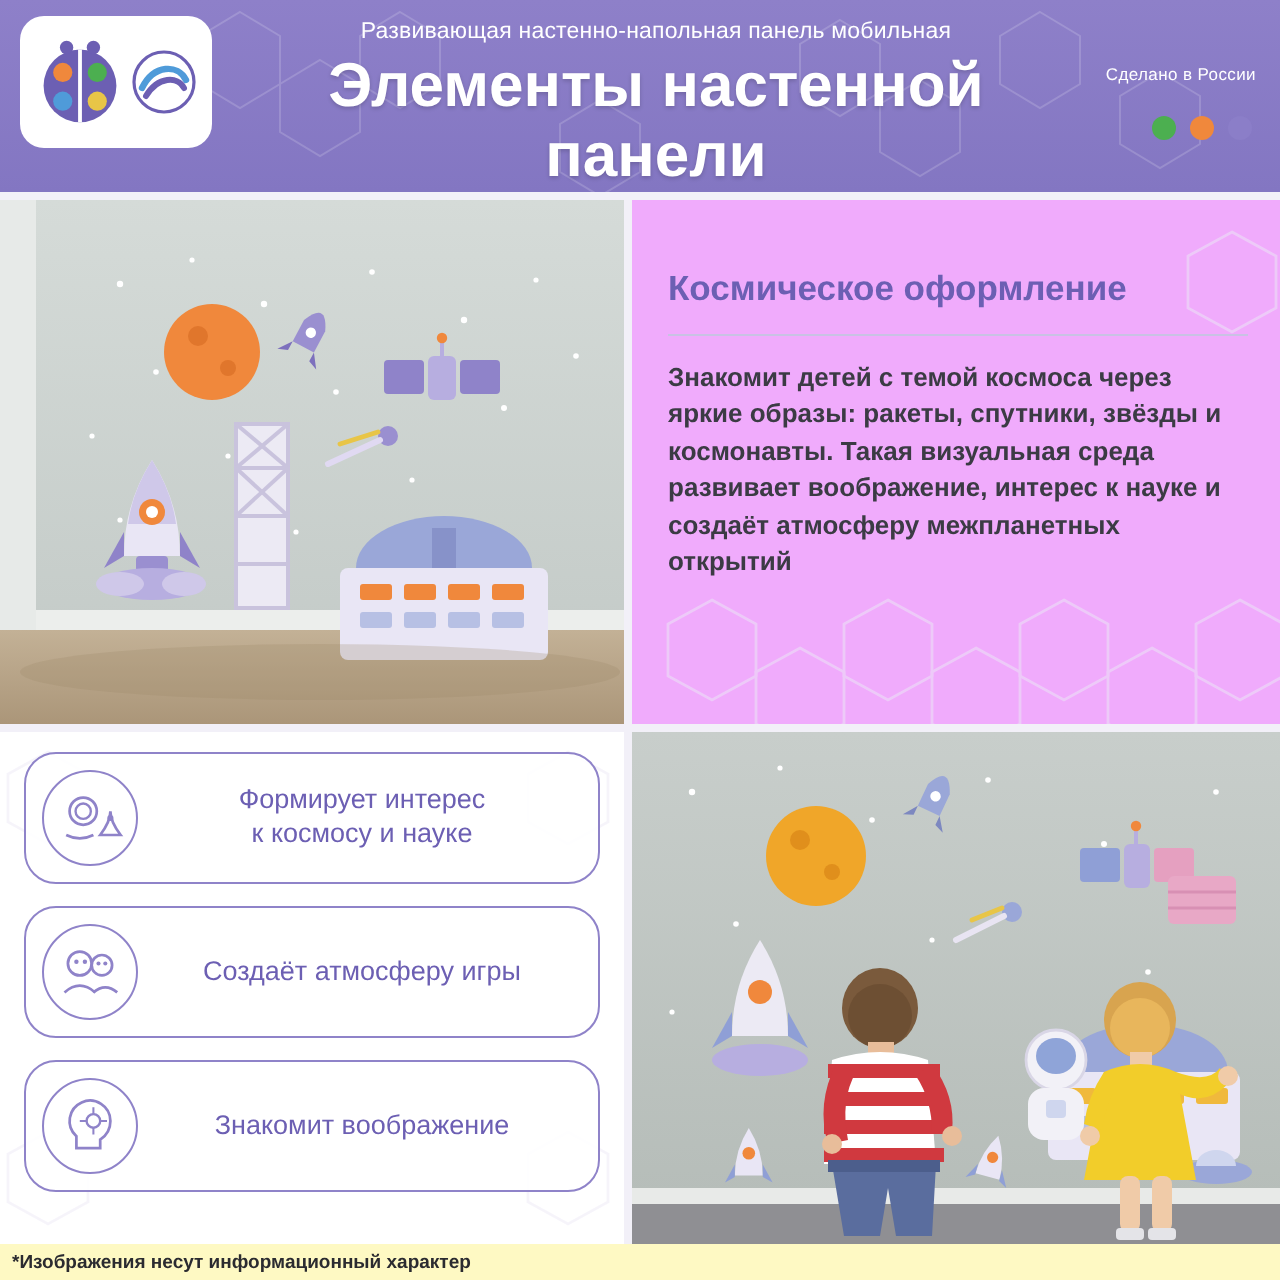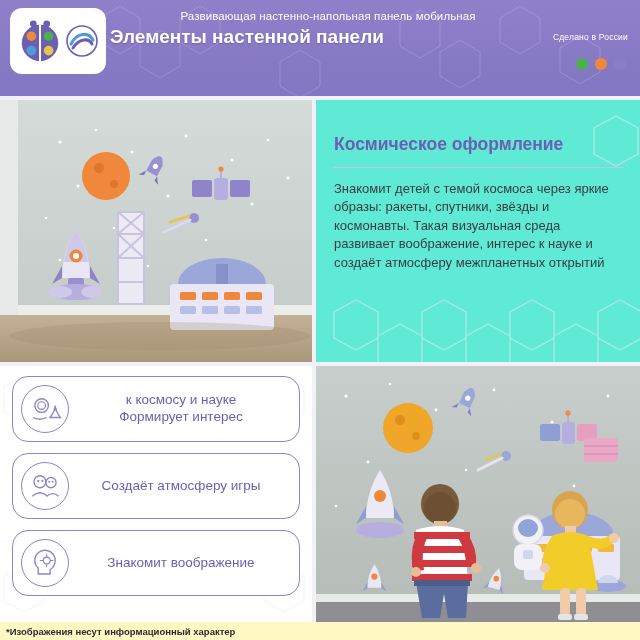--- a/index.html
+++ b/index.html
@@ -37,23 +37,23 @@
     position: absolute; left: 118px; top: 10px;
     width: 420px;
     text-align: center;
     color: #ffffff;
     font-size: 11.5px;
     letter-spacing: .1px;
   }
   .header-title {
     position: absolute; left: 110px; top: 26px;
     width: 436px;
-    text-align: left;
+    text-align: center;
     color: #ffffff;
-    font-size: 19px;
+    font-size: 31px;
     font-weight: bold;
     line-height: 1.12;
     text-shadow: 0 1px 2px rgba(0,0,0,.18);
   }
   .made-in {
     position: absolute; right: 12px; top: 32px;
     color: #ffffff;
     font-size: 8.5px;
     letter-spacing: .2px;
   }
@@ -71,41 +71,42 @@
   .photo-room {
     position: absolute; left: 0; top: 4px;
     width: 312px; height: 262px;
     overflow: hidden;
     background: #cfd4d2;
   }
   
   .text-panel {
     position: absolute; left: 316px; top: 4px;
     width: 324px; height: 262px;
-    background: #5eead4;
+    background: #f0abfc;
     padding: 34px 16px 10px 18px;
     overflow: hidden;
   }
   .panel-hex { position: absolute; inset: 0; opacity: .5; }
   .panel-title {
     position: relative;
     color: #6c5fb3;
     font-size: 17.5px;
     font-weight: bold;
     margin-bottom: 12px;
   }
   .panel-underline {
     position: relative;
     height: 1px; background: #c9c2e4; margin-bottom: 12px;
   }
   .panel-text {
     position: relative;
     color: #3b3b44;
     font-size: 13px;
     line-height: 1.42;
+    font-weight: bold;
   }
 
   
   .features {
     position: absolute; left: 0; top: 270px;
     width: 312px; height: 256px;
     background: #ffffff;
     padding: 10px 12px;
   }
   .feat-hex { position: absolute; inset: 0; opacity: .5; }
@@ -343,22 +344,22 @@
         <div class="feat-icon">
           <svg viewBox="0 0 40 40" width="34" height="34">
             <circle cx="16" cy="16" r="8" fill="none" stroke="#8f83c9" stroke-width="1.6"></circle>
             <circle cx="16" cy="16" r="4.5" fill="none" stroke="#8f83c9" stroke-width="1.4"></circle>
             <path d="M26 30 q6 -8 6 -14 q0 6 6 14 z" fill="none" stroke="#8f83c9" stroke-width="1.6"></path>
             <circle cx="32" cy="20" r="1.8" fill="#8f83c9"></circle>
             <path d="M6 30 q8 4 16 0" fill="none" stroke="#8f83c9" stroke-width="1.6"></path>
           </svg>
         </div>
         <div class="feat-text">
+          <div>Формирует интерес</div>
           <div>к космосу и науке</div>
-          <div>Формирует интерес</div>
         </div>
       </div>
 
       <div class="feature">
         <div class="feat-icon">
           <svg viewBox="0 0 40 40" width="34" height="34">
             <circle cx="14" cy="15" r="7" fill="none" stroke="#8f83c9" stroke-width="1.6"></circle>
             <circle cx="27" cy="16" r="6" fill="none" stroke="#8f83c9" stroke-width="1.6"></circle>
             <circle cx="12" cy="14" r="1.3" fill="#8f83c9"></circle>
               <circle cx="17" cy="14" r="1.3" fill="#8f83c9"></circle>

